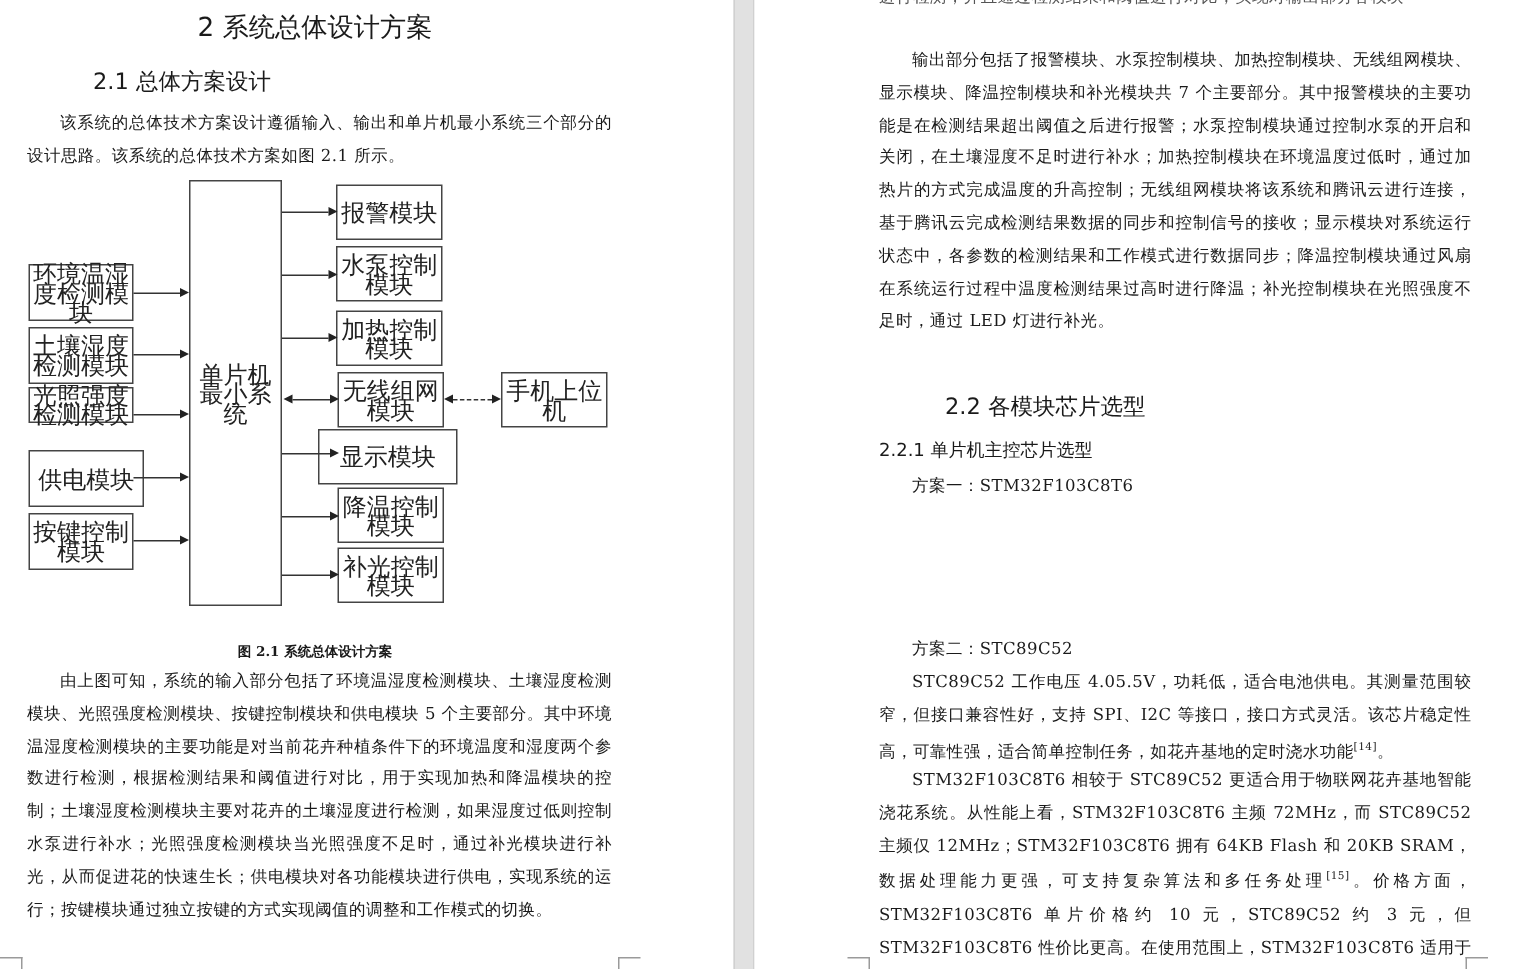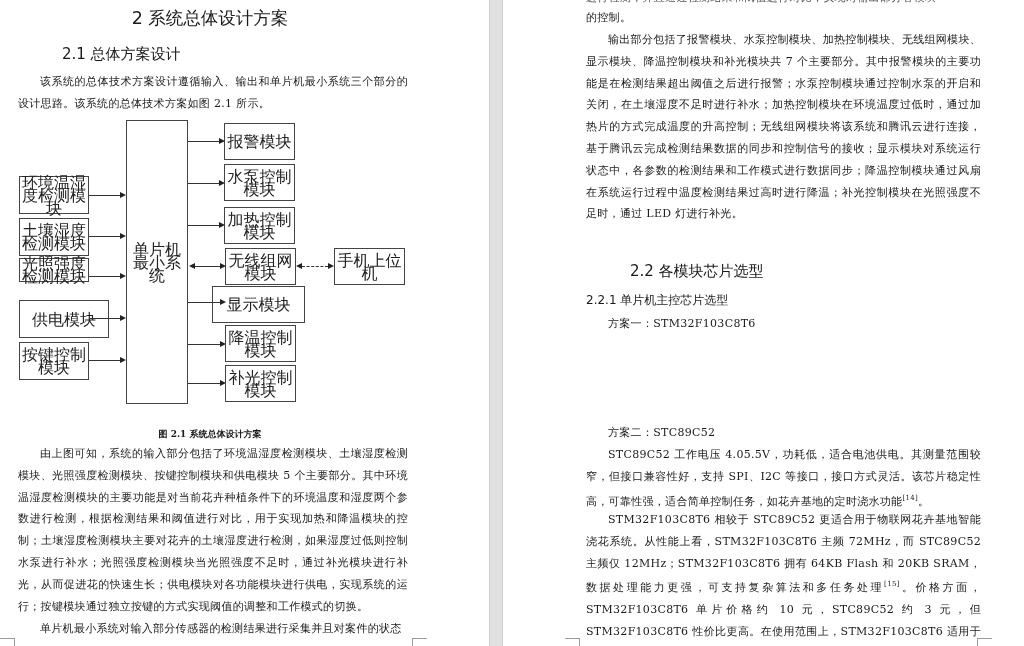--- a/index.html
+++ b/index.html
@@ -41,21 +41,21 @@
   <div class="para indent" style="left:18px; top:71px; width:390px;">该系统的总体技术方案设计遵循输入、输出和单片机最小系统三个部分的设计思路。该系统的总体技术方案如图 2.1 所示。</div>
 
   <div>
 
     <div class="box" style="left:126px; top:120px; width:62px; height:284px; white-space:pre-line;">单片机
 最小系统</div>
 
     <div class="box" style="left:19px; top:176px; width:70px; height:38px;">环境温湿度检测模块</div>
     <div class="box" style="left:19px; top:218px; width:70px; height:38px;">土壤湿度检测模块</div>
     <div class="box" style="left:19px; top:258px; width:70px; height:24px;">光照强度检测模块</div>
-    <div class="box" style="left:19px; top:300px; width:90px; height:38px;">供电模块</div>
+    <div class="box" style="left:19px; top:300px; width:77px; height:38px;">供电模块</div>
     <div class="box" style="left:19px; top:342px; width:70px; height:38px;">按键控制模块</div>
 
     <div class="line" style="left:89px; top:195px; width:31px;"></div>
       <div class="arrow-r" style="left:120px; top:192px;"></div>
     <div class="line" style="left:89px; top:236px; width:31px;"></div>
       <div class="arrow-r" style="left:120px; top:233px;"></div>
     <div class="line" style="left:89px; top:276px; width:31px;"></div>
       <div class="arrow-r" style="left:120px; top:273px;"></div>
     <div class="line" style="left:89px; top:318px; width:31px;"></div>
       <div class="arrow-r" style="left:120px; top:315px;"></div>
@@ -87,31 +87,29 @@
       <div class="arrow-r" style="left:220px; top:380px;"></div>
 
     <div class="arrow-l" style="left:296px; top:263px;"></div>
     <div class="line dash" style="left:302px; top:266px; width:26px;"></div>
     <div class="arrow-r" style="left:328px; top:263px;"></div>
     <div class="box" style="left:334px; top:248px; width:71px; height:37px;">手机上位机</div>
   </div>
 
   <div class="caption">图 2.1  系统总体设计方案</div>
   <div class="para indent" style="left:18px; top:443px; width:390px;">由上图可知，系统的输入部分包括了环境温湿度检测模块、土壤湿度检测模块、光照强度检测模块、按键控制模块和供电模块 5 个主要部分。其中环境温湿度检测模块的主要功能是对当前花卉种植条件下的环境温度和湿度两个参数进行检测，根据检测结果和阈值进行对比，用于实现加热和降温模块的控制；土壤湿度检测模块主要对花卉的土壤湿度进行检测，如果湿度过低则控制水泵进行补水；光照强度检测模块当光照强度不足时，通过补光模块进行补光，从而促进花的快速生长；供电模块对各功能模块进行供电，实现系统的运行；按键模块通过独立按键的方式实现阈值的调整和工作模式的切换。</div>
-  <div class="para indent" style="left:18px; top:618px; width:390px; white-space:nowrap;">单片机最小系统对输入部分传感器的检测结果进行采集并且对案件的状态</div>
 
   <div class="corner l" style="left:0; top:638px;"></div>
   <div class="corner r" style="left:412px; top:638px;"></div>
 </div>
 
 <div class="gutter"></div>
 
 <div class="page" id="page-right">
   <div class="para" style="left:83px; top:-13px; width:395px; white-space:nowrap; color:#555;">进行检测，并且通过检测结果和阈值进行对比，实现对输出部分各模块</div>
-  <div class="para" style="left:83px; top:7px; width:395px;">的控制。</div>
   <div class="para indent" style="left:83px; top:29px; width:395px;">输出部分包括了报警模块、水泵控制模块、加热控制模块、无线组网模块、显示模块、降温控制模块和补光模块共 7 个主要部分。其中报警模块的主要功能是在检测结果超出阈值之后进行报警；水泵控制模块通过控制水泵的开启和关闭，在土壤湿度不足时进行补水；加热控制模块在环境温度过低时，通过加热片的方式完成温度的升高控制；无线组网模块将该系统和腾讯云进行连接，基于腾讯云完成检测结果数据的同步和控制信号的接收；显示模块对系统运行状态中，各参数的检测结果和工作模式进行数据同步；降温控制模块通过风扇在系统运行过程中温度检测结果过高时进行降温；补光控制模块在光照强度不足时，通过 LED 灯进行补光。</div>
 
   <div class="h2" style="left:83px; top:262px;">2.2 各模块芯片选型</div>
   <div class="h3" style="left:83px; top:292px;">2.2.1 单片机主控芯片选型</div>
 
   <div class="para indent" style="left:83px; top:313px; width:395px;">方案一：STM32F103C8T6</div>
 
   <div class="para indent" style="left:83px; top:422px; width:395px;">方案二：STC89C52</div>
   <div class="para indent" style="left:83px; top:444px; width:395px;">
     <span>STC89C52 工作电压 4.05.5V，功耗低，适合电池供电。其测量范围较窄，但接口兼容性好，支持 SPI、I2C 等接口，接口方式灵活。该芯片稳定性高，可靠性强，适合简单控制任务，如花卉基地的定时浇水功能</span><sup>[14]</sup><span>。</span>

